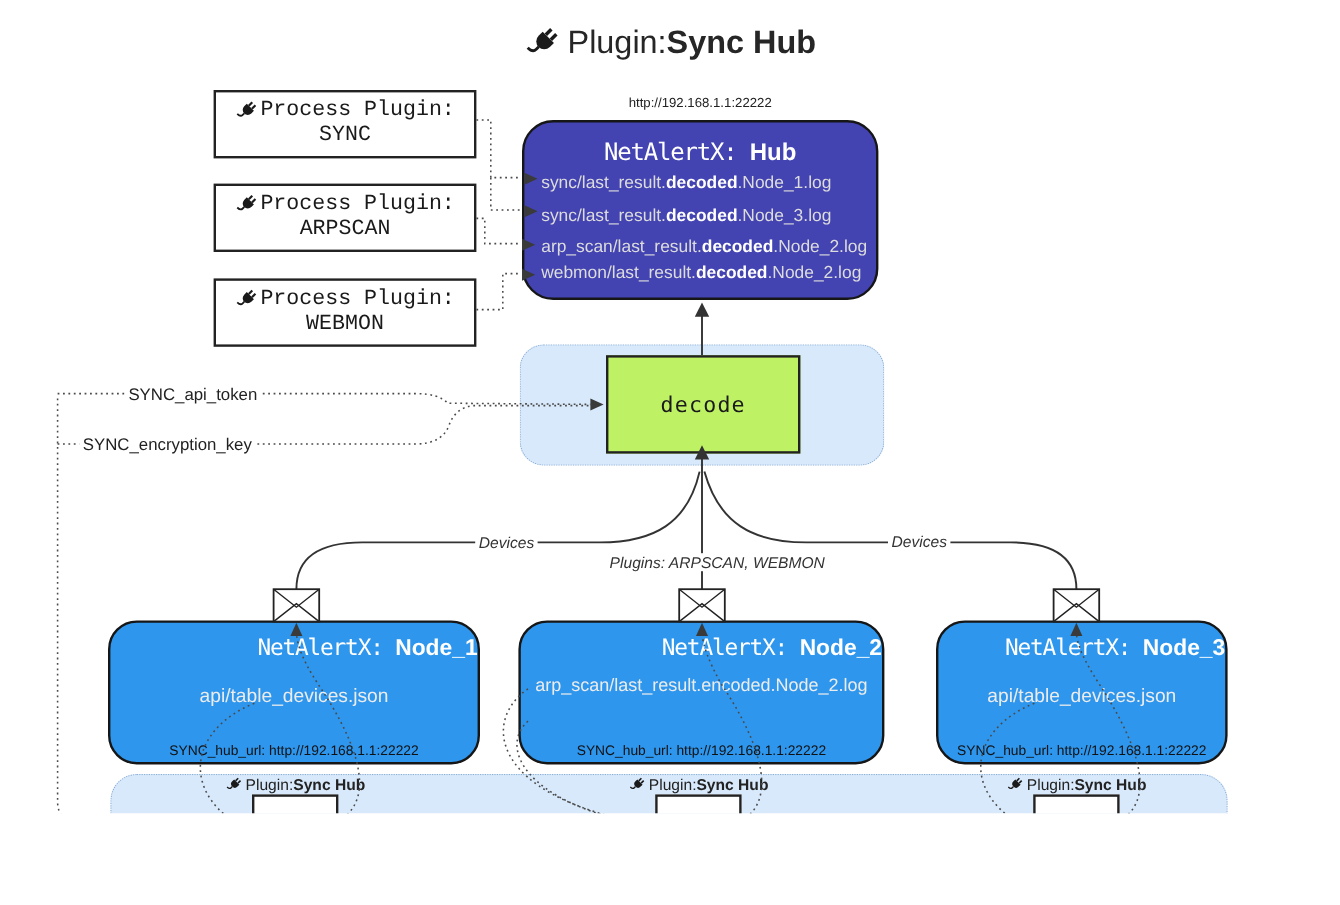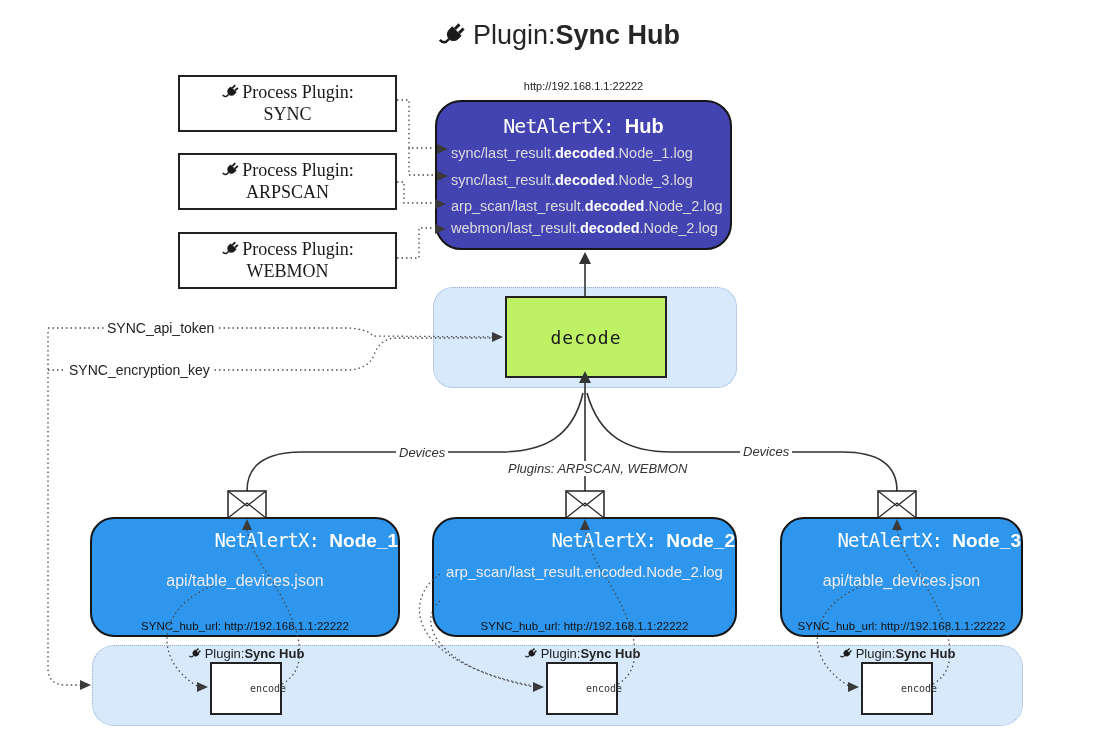--- a/index.html
+++ b/index.html
@@ -1,16 +1,16 @@
 <!DOCTYPE html>
 <html><head>
 <meta charset="utf-8">
 <style>
   html,body{margin:0;padding:0;background:#fff;}
-  .stage{position:relative;width:1117px;height:754px;background:#ffffff;
+  .stage{position:relative;width:1117px;height:678px;background:#ffffff;
          font-family:"Liberation Sans",sans-serif;color:#1a1a1a;overflow:hidden;}
   .abs{position:absolute;}
   .mono{font-family:"DejaVu Sans Mono",monospace;}
 
   
   .title{left:0;top:20px;width:1117px;display:flex;justify-content:center;align-items:center;
          font-size:27px;color:#262626;}
   .title b{font-weight:bold;}
   .title .plug{margin-right:6px;}
 
@@ -23,21 +23,21 @@
   .hub-title b{font-weight:bold;}
   .hub-line{position:absolute;left:14px;width:283px;font-size:14.5px;color:#dcdcdc;white-space:nowrap;}
   .hub-line b{color:#fff;font-weight:bold;}
 
   
   .pbox{left:178px;width:219px;height:57px;background:#fff;border:2px solid #222;box-sizing:border-box;
         text-align:center;z-index:1;}
   .pbox .l1{margin-top:5px;font-size:18px;display:flex;align-items:center;justify-content:center;}
   .pbox .l1 .plug{margin-right:2px;}
   .pbox .l2{font-size:18px;margin-top:1px;}
-  .pbox,.pbox .l1,.pbox .l2{font-family:Liberation Serif, serif;}
+  .pbox,.pbox .l1,.pbox .l2{font-family:Liberation Mono, monospace;}
 
   
   .dec-wrap{left:433px;top:287px;width:304px;height:101px;background:#d8e9fb;
             border:1.6px dotted #8fb0d6;border-radius:20px;box-sizing:border-box;z-index:0;}
   .dec-box{left:505px;top:296px;width:162px;height:82px;background:#bef264;border:2px solid #222;
            box-sizing:border-box;display:flex;align-items:center;justify-content:center;
            font-size:18px;z-index:1;letter-spacing:1px;}
 
   
   .keylab{font-size:14px;color:#222;background:#fff;padding:0 3px;z-index:6;white-space:nowrap;}

